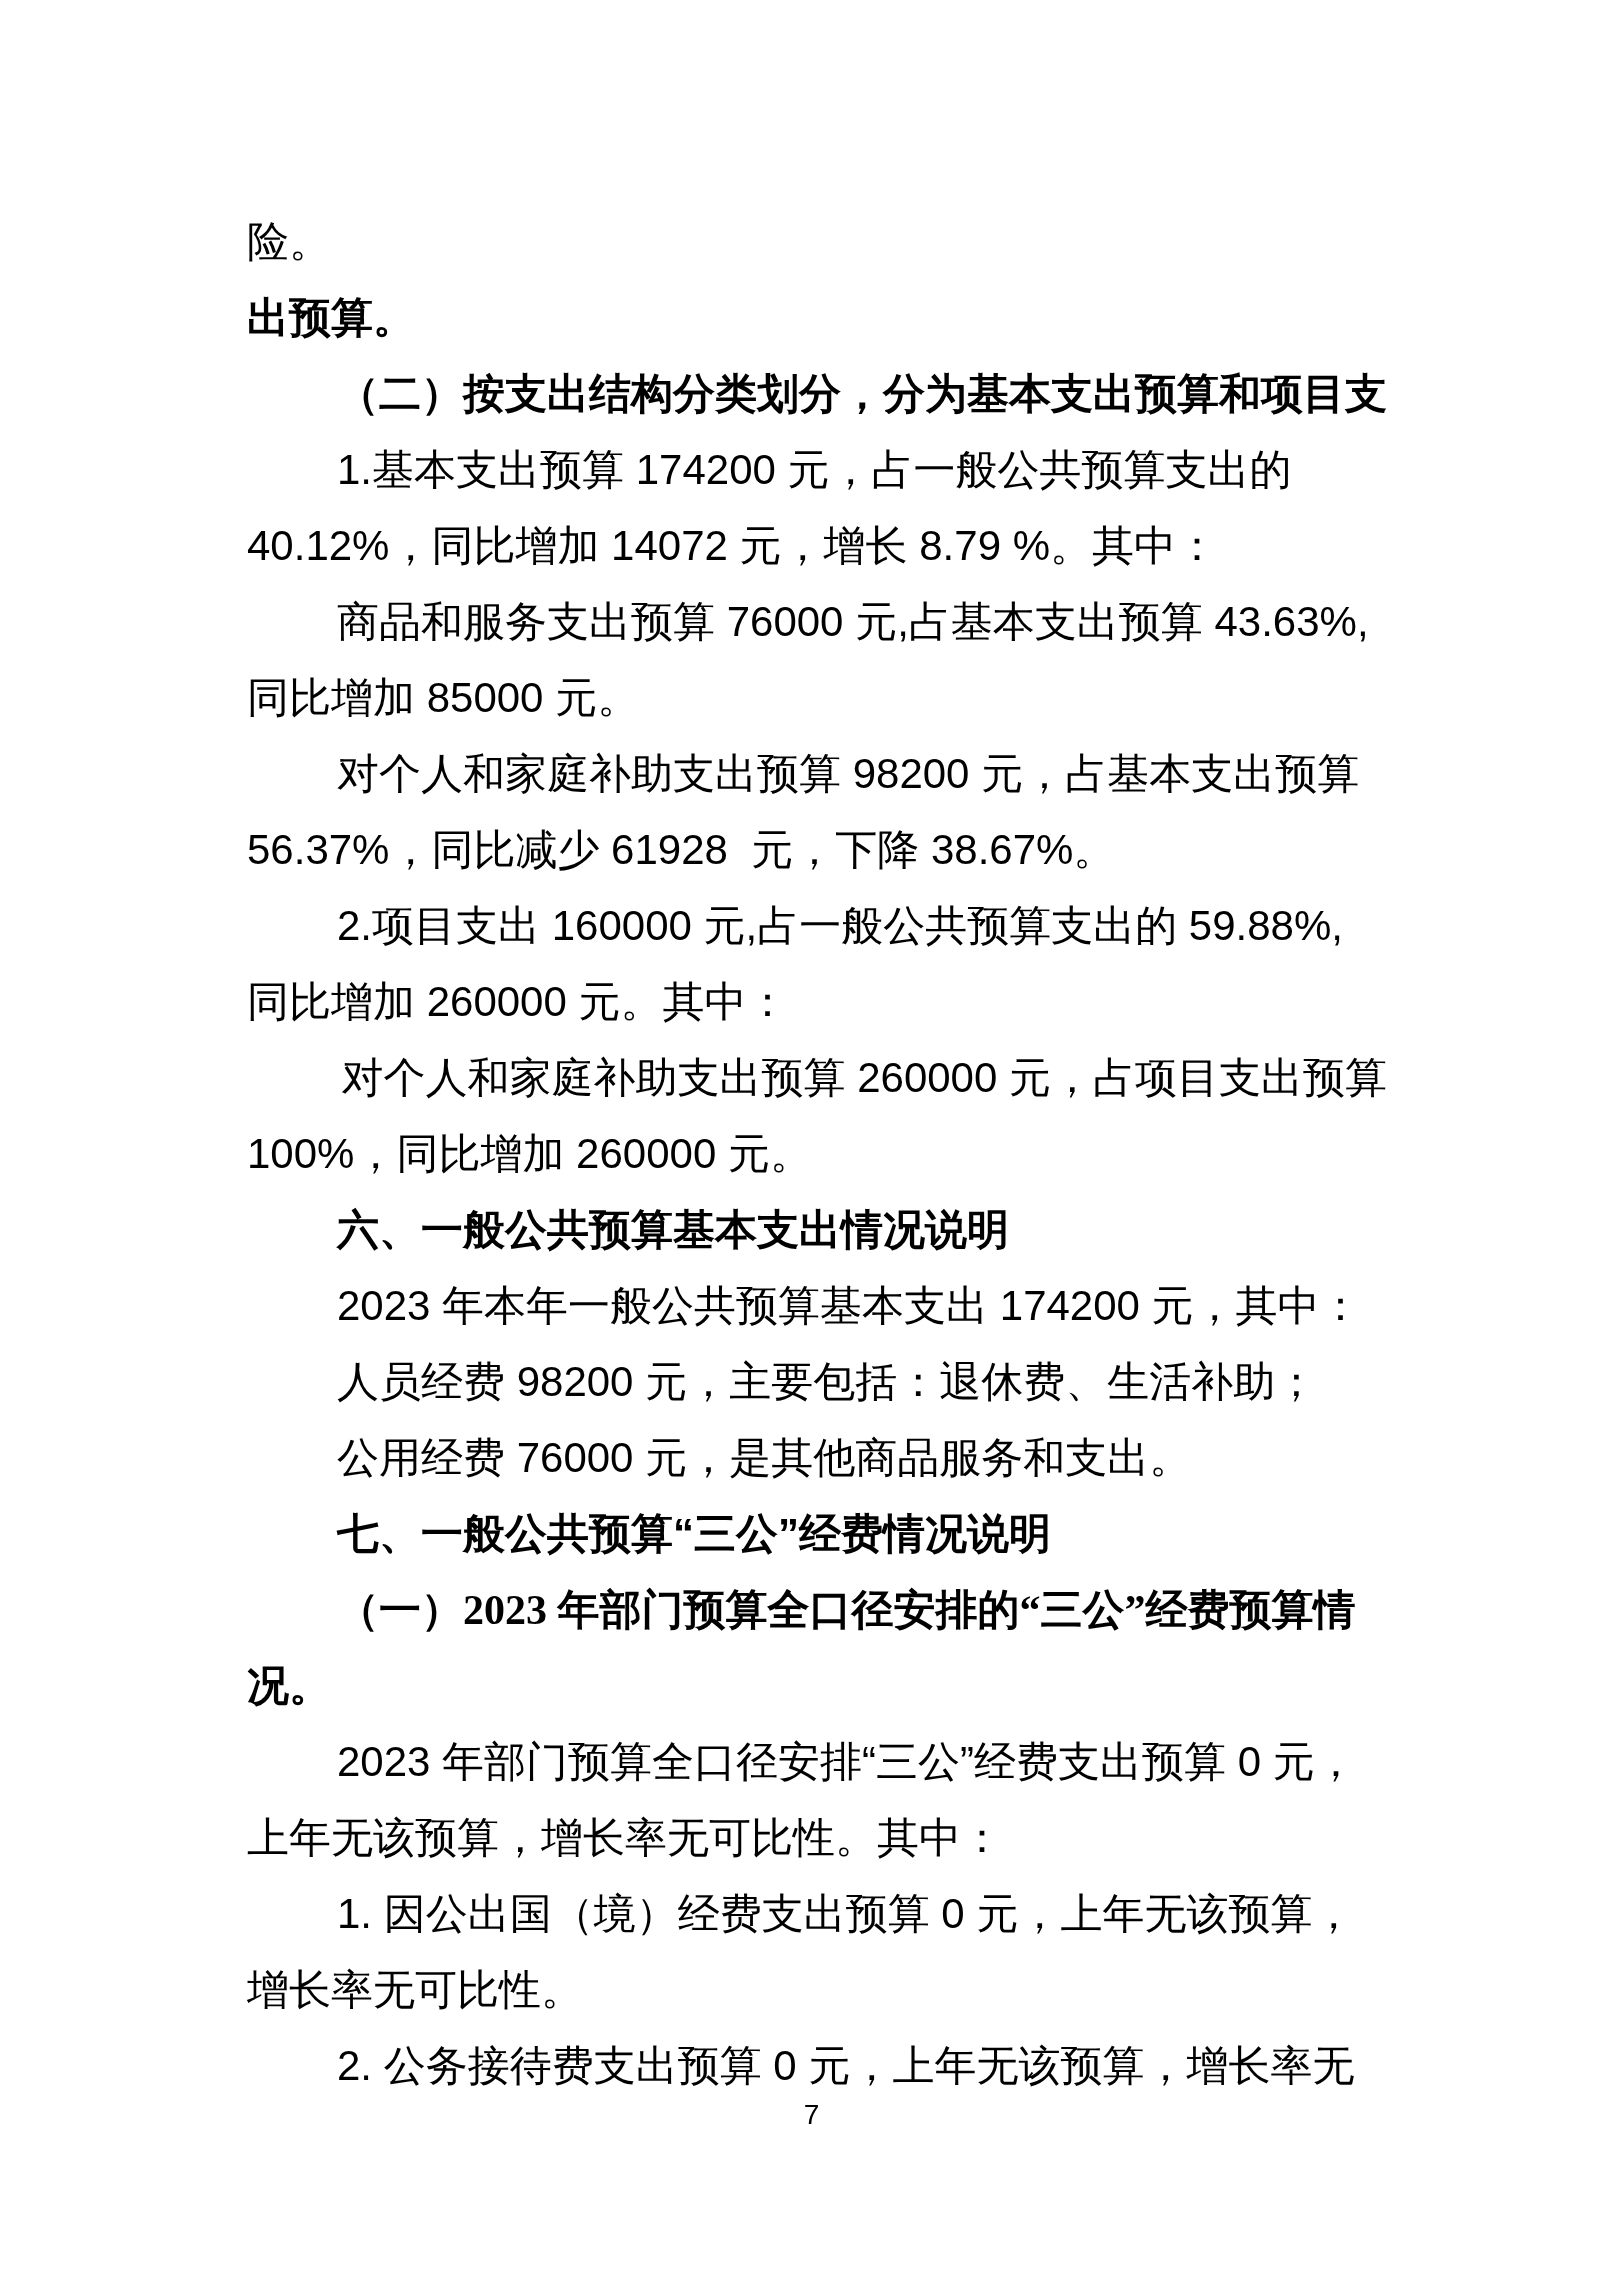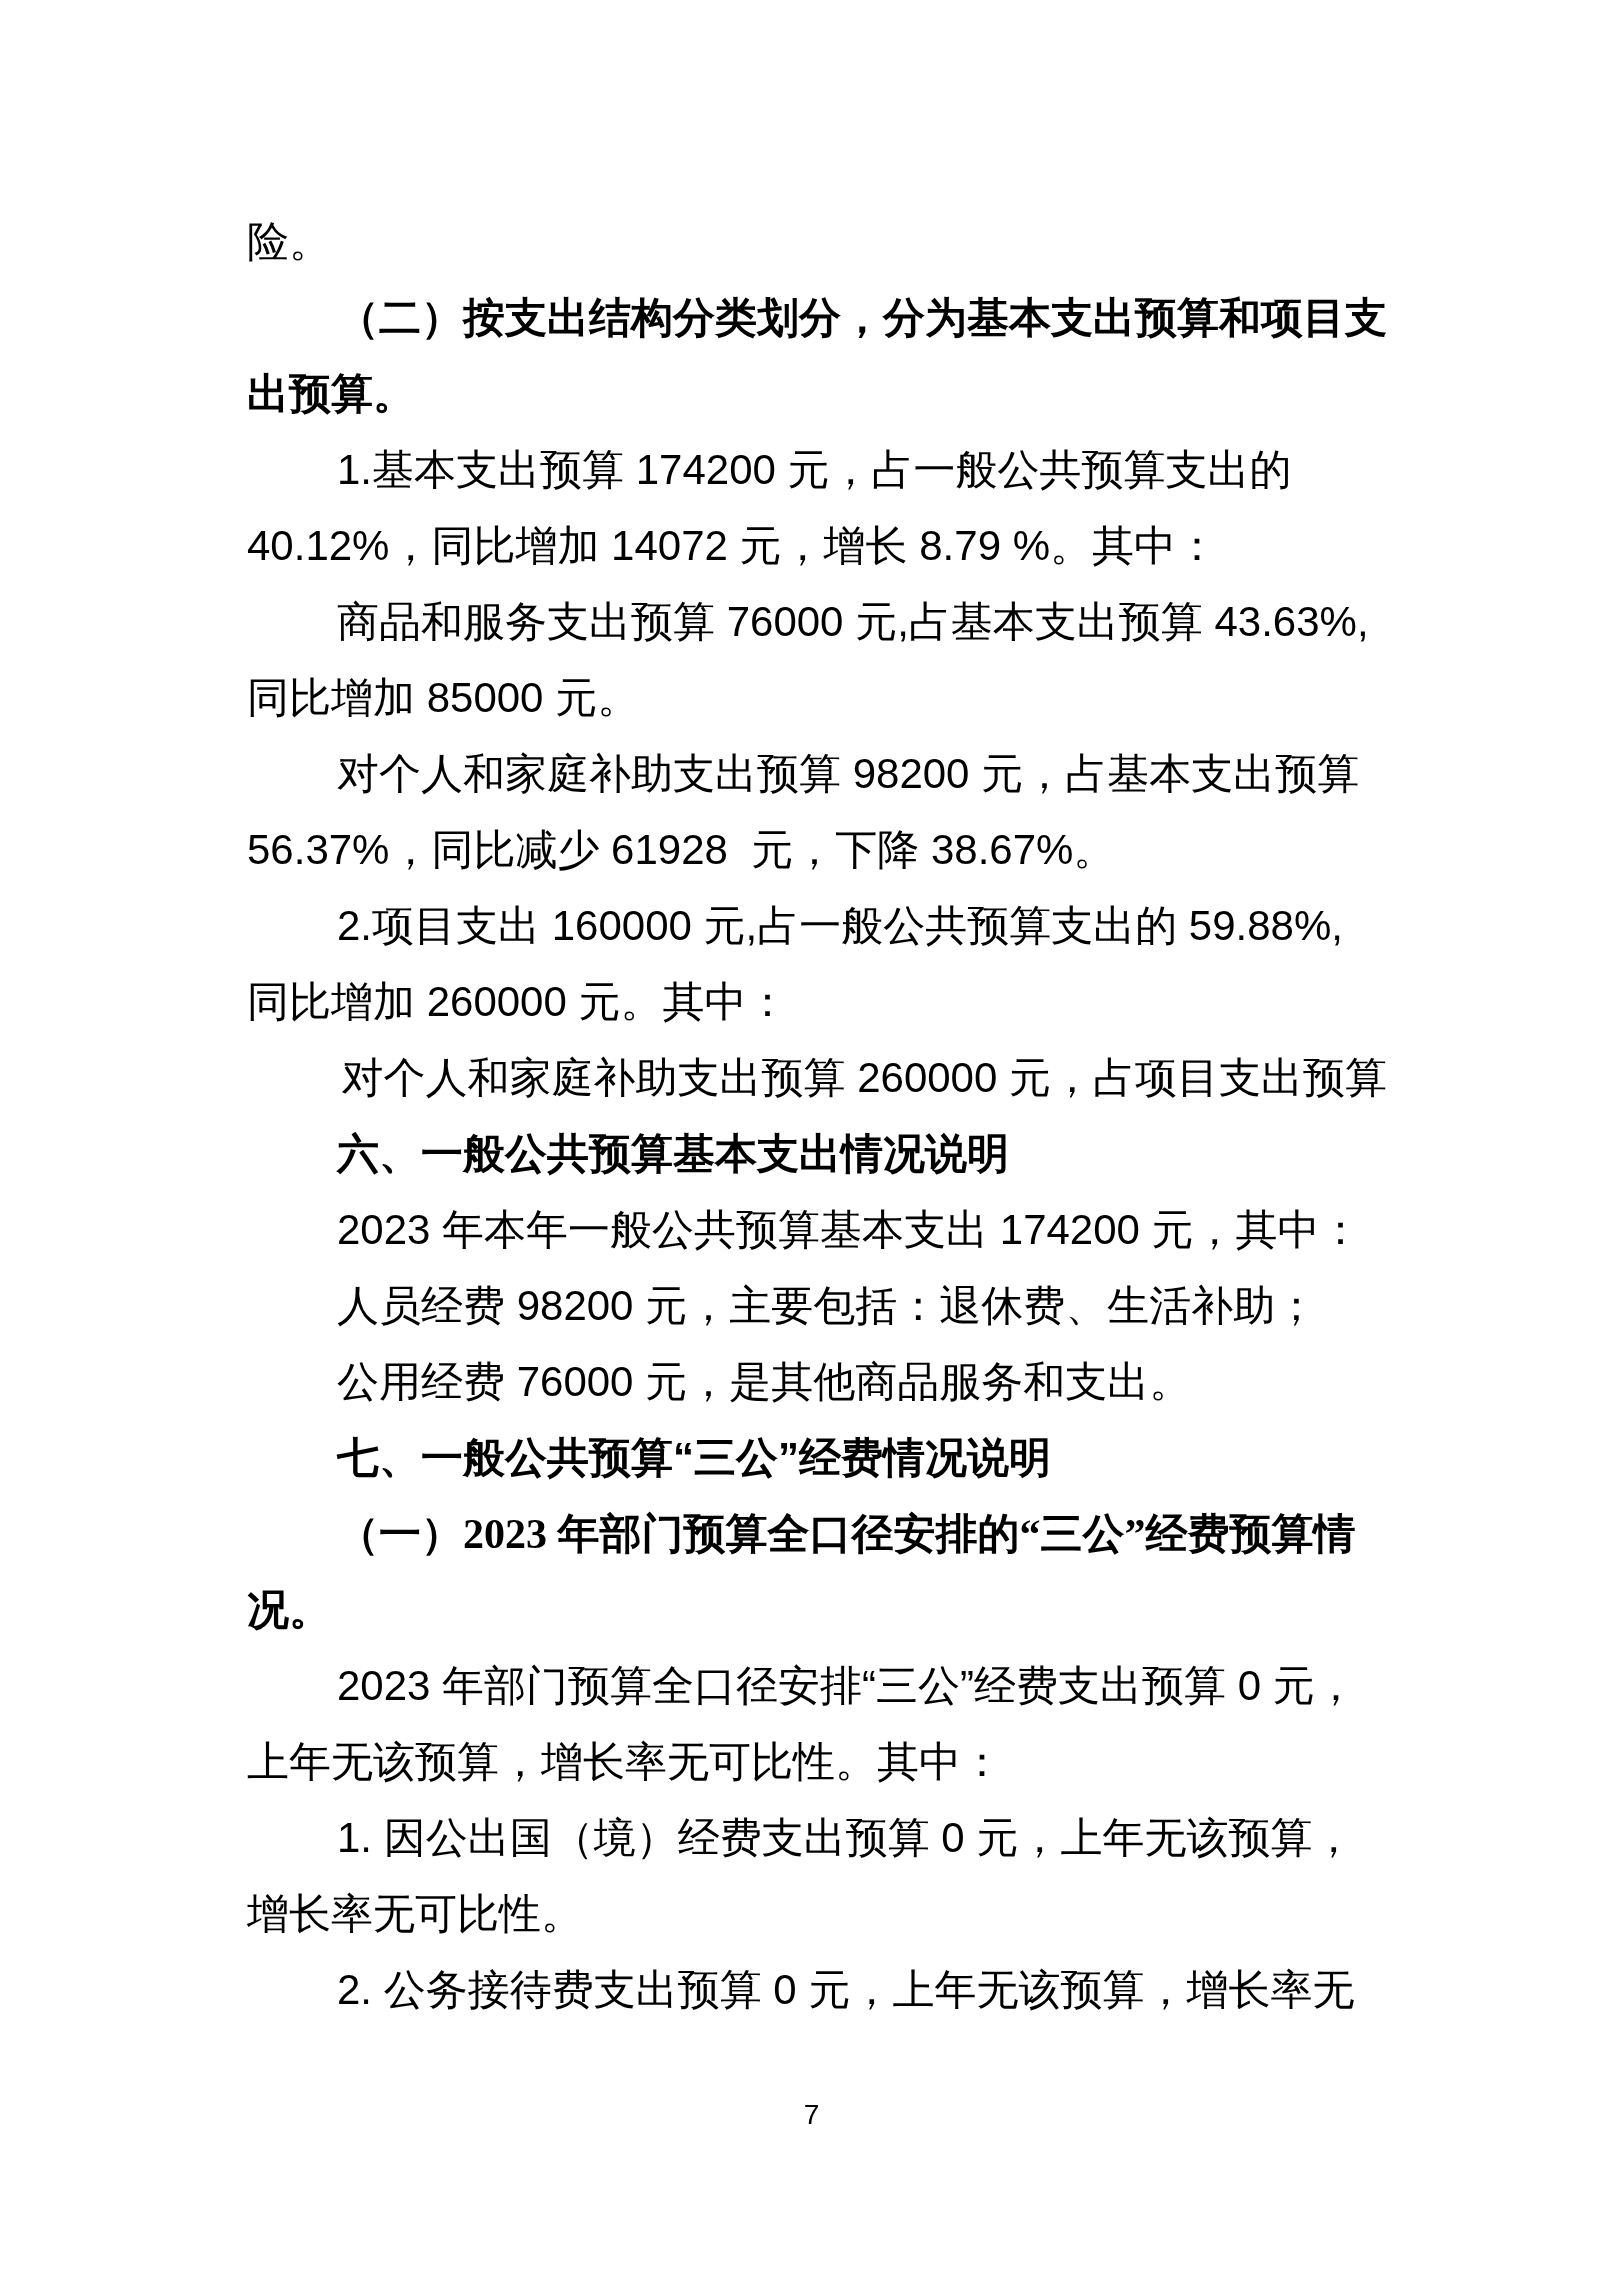--- a/index.html
+++ b/index.html
@@ -49,31 +49,32 @@
     font-family: "Liberation Sans", sans-serif;
     color: #000000;
   }
 </style>
 </head>
 <body>
 
 <main>
   <div class="doc">
       <div class="line">险。</div>
+      <div class="line h-serif">出预算。</div>
       <div class="line indent h-serif">（二）按支出结构分类划分，分为基本支出预算和项目支</div>
-      <div class="line h-serif">出预算。</div>
       <div class="line indent">1.基本支出预算 174200 元，占一般公共预算支出的</div>
       <div class="line">40.12%，同比增加 14072 元，增长 8.79 %。其中：</div>
       <div class="line indent">商品和服务支出预算 76000 元,占基本支出预算 43.63%,</div>
       <div class="line">同比增加 85000 元。</div>
       <div class="line indent">对个人和家庭补助支出预算 98200 元，占基本支出预算</div>
       <div class="line">56.37%，同比减少 61928  元，下降 38.67%。</div>
       <div class="line indent">2.项目支出 160000 元,占一般公共预算支出的 59.88%,</div>
       <div class="line">同比增加 260000 元。其中：</div>
       <div class="line indent-sm">对个人和家庭补助支出预算 260000 元，占项目支出预算</div>
+      <div class="line">100%，同比增加 260000 元。</div>
       <div class="line indent h-sans">六、一般公共预算基本支出情况说明</div>
       <div class="line indent">2023 年本年一般公共预算基本支出 174200 元，其中：</div>
       <div class="line indent">人员经费 98200 元，主要包括：退休费、生活补助；</div>
       <div class="line indent">公用经费 76000 元，是其他商品服务和支出。</div>
       <div class="line indent h-sans">七、一般公共预算“三公”经费情况说明</div>
       <div class="line indent h-serif">（一）2023 年部门预算全口径安排的“三公”经费预算情</div>
       <div class="line h-serif">况。</div>
       <div class="line indent">2023 年部门预算全口径安排“三公”经费支出预算 0 元，</div>
       <div class="line">上年无该预算，增长率无可比性。其中：</div>
       <div class="line indent">1. 因公出国（境）经费支出预算 0 元，上年无该预算，</div>

